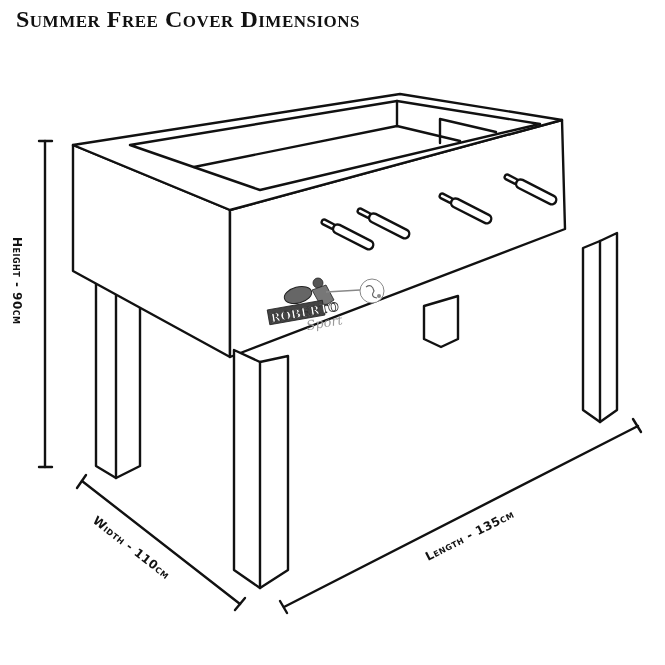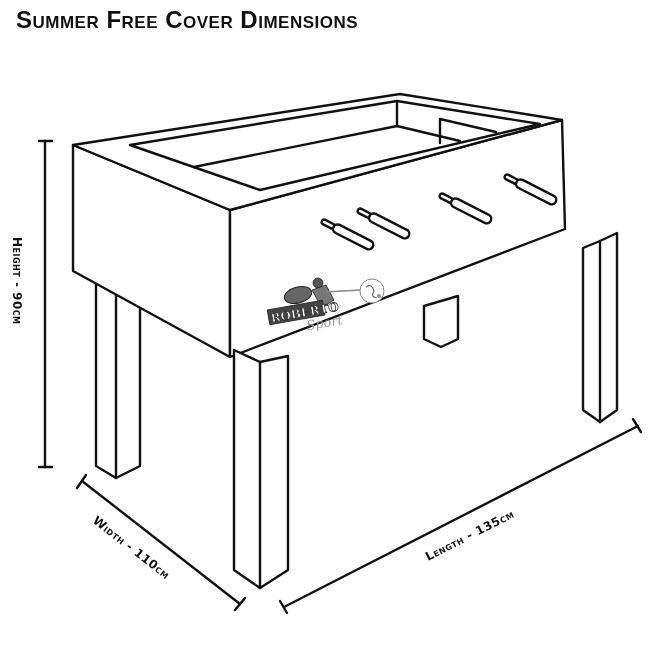--- a/index.html
+++ b/index.html
@@ -1,19 +1,19 @@
 <!DOCTYPE html>
 <html><head>
   <meta charset="utf-8">
   <style>
     html, body { margin: 0; padding: 0; background: #ffffff; }
     body { width: 665px; height: 665px; position: relative; overflow: hidden; font-family: "DejaVu Sans", sans-serif; }
     .title {
       position: absolute; left: 16px; top: 6px;
-      font-family: Liberation Sans, sans-serif; font-weight: bold;
+      font-family: Liberation Serif, serif; font-weight: bold;
       font-size: 24px; letter-spacing: 0.5px; color: #111;
       font-variant: small-caps; white-space: nowrap;
     }
     svg.diagram { position: absolute; left: 0; top: 0; }
     .ln { stroke: #111; stroke-width: 2.4; fill: none; stroke-linejoin: round; stroke-linecap: round; }
     .fillw { fill: #ffffff; }
     .dimtxt { font-family: "DejaVu Sans", sans-serif; font-weight: bold; font-size: 12px; fill: #111; font-variant: small-caps; letter-spacing: 0.5px; }
     .logo-txt { font-family: "DejaVu Serif", serif; font-weight: bold; font-size: 12px; fill: #ffffff; stroke: #333; stroke-width: 0.8; }
     .logo-sport { font-family: "DejaVu Serif", serif; font-style: italic; font-size: 13px; fill: #999; }
   </style>

